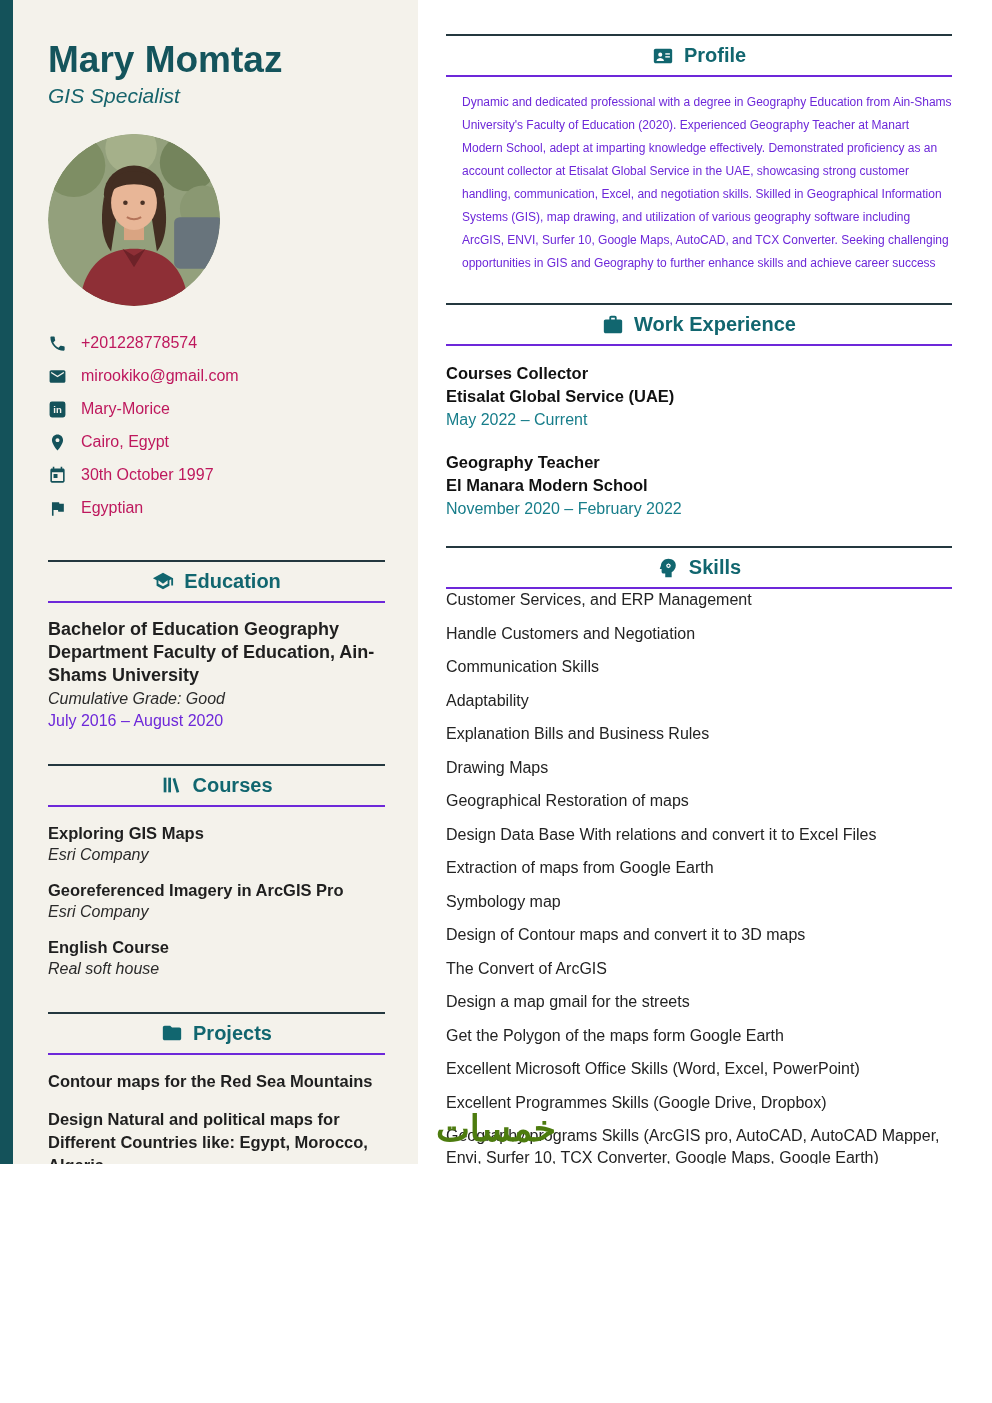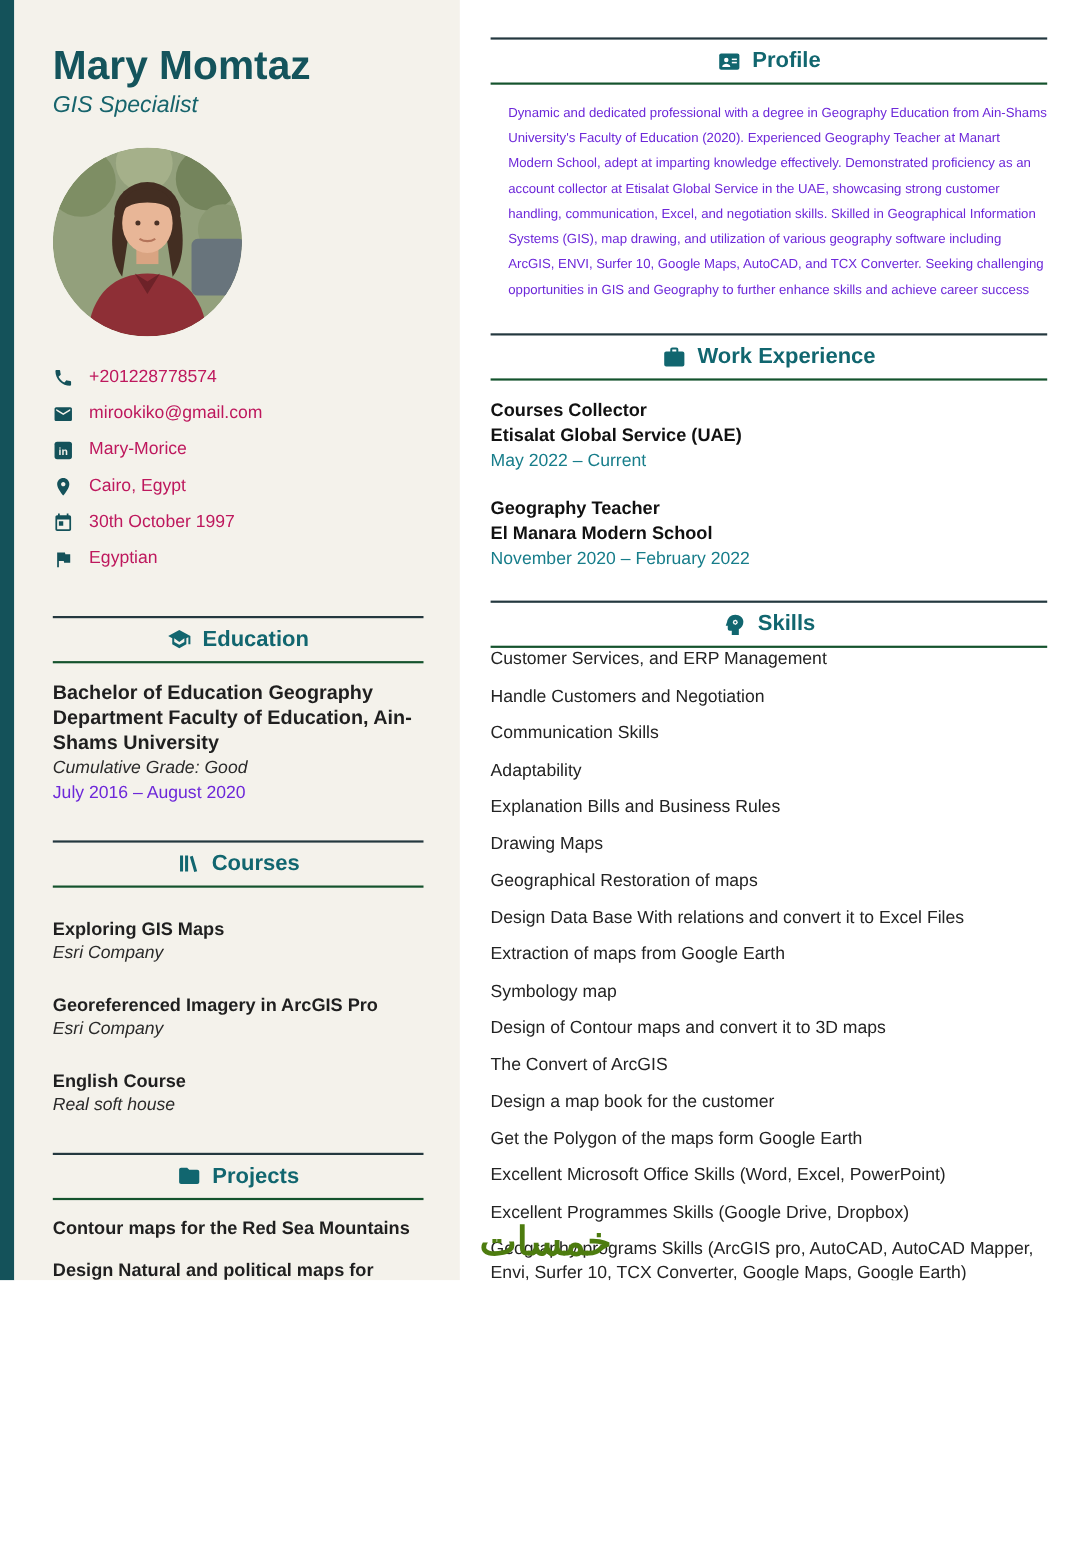--- a/index.html
+++ b/index.html
@@ -14,33 +14,33 @@
   .job-title { font-style: italic; font-size: 21px; color:#17646c; margin-top: 3px; }
   .photo { width: 172px; height: 172px; border-radius: 50%; overflow:hidden; margin-top: 26px; }
   .photo svg { display:block; }
 
   .contact { margin-top: 28px; display:flex; flex-direction:column; gap: 14px; }
   .contact-row { display:flex; align-items:center; gap: 14px; font-size: 16px; color:#be185d; }
   .c-icon { width: 19px; height: 19px; flex:none; display:flex; align-items:center; justify-content:center; }
   .c-icon svg { width: 19px; height: 19px; }
 
   .section-head { display:flex; align-items:center; justify-content:center; gap: 10px;
-    border-top: 2px solid #24383f; border-bottom: 2px solid #14532d; padding: 8px 0;
+    border-top: 2px solid #24383f; border-bottom: 2px solid #6d28d9; padding: 8px 0;
     color:#11666f; font-weight: bold; font-size: 20px; }
   .sh-icon { width: 22px; height: 22px; display:flex; }
   .sh-icon svg { width: 22px; height: 22px; }
 
   .sidebar .section { margin-top: 34px; }
   .sidebar .section.first { margin-top: 42px; }
 
   .edu-degree { font-weight: bold; font-size: 18px; line-height: 23px; margin-top: 15px; color:#1f1f1f; }
   .edu-grade { font-style: italic; font-size: 16px; margin-top: 3px; color:#2a2a2a; }
   .date { color:#6d28d9; font-size: 16px; margin-top: 4px; }
 
-  .course { margin-top: 27px; }
+  .course { margin-top: 15px; }
   .course-title { font-weight: bold; font-size: 16.5px; line-height: 22px; color:#1f1f1f; }
   .course-provider { font-style: italic; font-size: 16px; margin-top: 2px; color:#2a2a2a; }
 
   .project { font-weight: bold; font-size: 16.5px; line-height: 23px; margin-top: 15px; color:#1f1f1f; }
 
   .content .section { margin-top: 28px; }
   .content .section.first { margin-top: 0; }
   .profile-text { margin-top: 14px; font-size: 12px; line-height: 23px; color:#6d28d9;margin-left:16px; }
 
   .job { margin-top: 16px; }
@@ -257,21 +257,21 @@
         <div class="skill">Communication Skills</div>
         <div class="skill">Adaptability</div>
         <div class="skill">Explanation Bills and Business Rules</div>
         <div class="skill">Drawing Maps</div>
         <div class="skill">Geographical Restoration of maps</div>
         <div class="skill">Design Data Base With relations and convert it to Excel Files</div>
         <div class="skill">Extraction of maps from Google Earth</div>
         <div class="skill">Symbology map</div>
         <div class="skill">Design of Contour maps and convert it to 3D maps</div>
         <div class="skill">The Convert of ArcGIS</div>
-        <div class="skill">Design a map book for the customer</div>
+        <div class="skill">Design a map gmail for the streets</div>
         <div class="skill">Get the Polygon of the maps form Google Earth</div>
         <div class="skill">Excellent Microsoft Office Skills (Word, Excel, PowerPoint)</div>
         <div class="skill">Excellent Programmes Skills (Google Drive, Dropbox)</div>
         <div class="skill">Geography programs Skills (ArcGIS pro, AutoCAD, AutoCAD Mapper, Envi, Surfer 10, TCX Converter, Google Maps, Google Earth)</div>
       </div>
     </div>
   </main>
 
   <div class="watermark">خمسات</div>
 </div>

